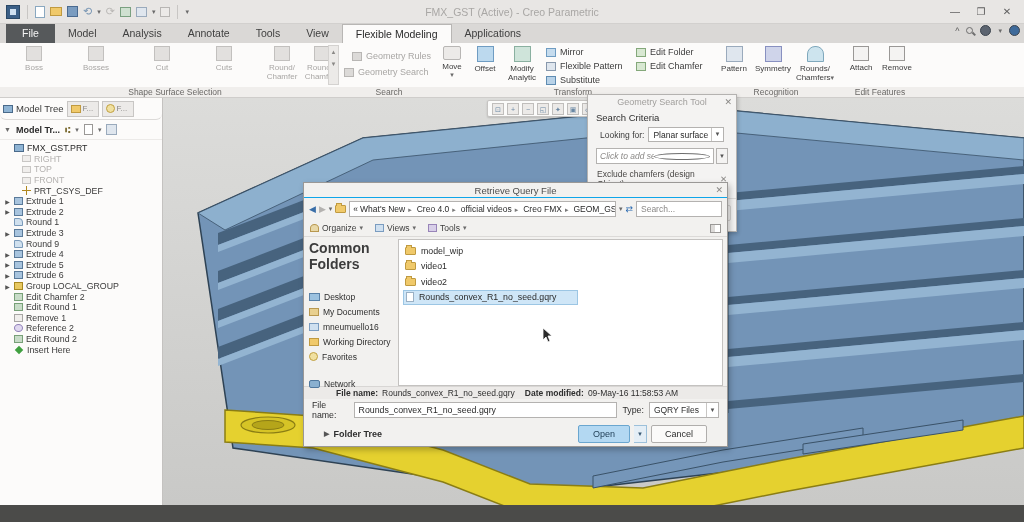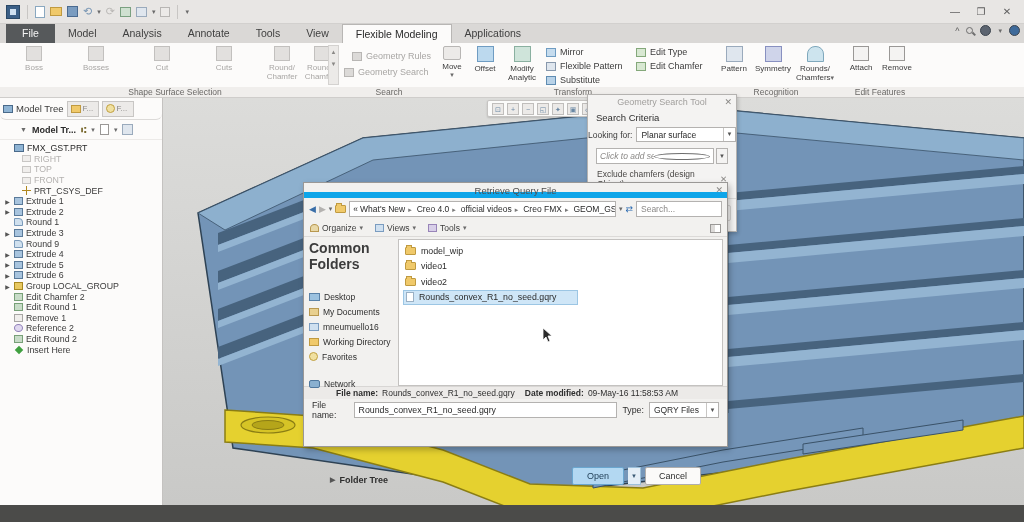--- a/index.html
+++ b/index.html
@@ -59,21 +59,21 @@
   .i-orb { width:11px; height:11px; border-radius:50%; background:#5c6470; border:1px solid #3c444e; display:inline-block; }
 
   
   #main { position:absolute; left:0; top:98px; width:1024px; height:407px; background:linear-gradient(#dcdcda,#c9c9c7); }
 
   
   #mtree { position:absolute; left:0; top:0; width:163px; height:407px; background:#fcfbfa; border-right:1px solid #c4c2c0; }
   #mtree-tabs { display:flex; align-items:center; height:22px; border-bottom:1px solid #dcdad8; padding-left:3px; gap:3px;border-radius:6px; }
   #mtree-tabs .mt-label { font-size:9.5px; color:#3a3a3a; display:flex; gap:3px; align-items:center; }
   .mt-tab { width:32px; height:16px; background:#eceae8; border:1px solid #c8c6c4; font-size:8px; color:#8a8886; display:flex; align-items:center; gap:2px; padding-left:3px; }
-  #mtree-bar { display:flex; align-items:center; height:20px; border-bottom:1px solid #eceae8; padding-left:20px; gap:5px; font-size:9.5px; color:#2a2a2a; }
+  #mtree-bar { display:flex; align-items:center; height:20px; border-bottom:1px solid #eceae8; padding-left:4px; gap:5px; font-size:9.5px; color:#2a2a2a; }
   #mtree-bar .bicon { font-size:9px; color:#7a6a30; }
   .t-rows { padding:3px 0 0 4px; }
   .trow { display:flex; align-items:center; height:10.6px; gap:3px; }
   .trow .arr { width:7px; font-size:6px; color:#555; text-align:center; }
   .trow .arr.none { visibility:hidden; }
   .trow .tl { font-size:8.8px; color:#3a3a3a; white-space:nowrap; }
   .trow.root .tl { color:#2a2a2a; }
   .trow.gray .tl { color:#b4b2b0; }
   .ti { display:inline-block; }
   .t-part { width:10px; height:8px; background:#8fb4d4; border:1px solid #4a6a8a; }
@@ -91,37 +91,37 @@
 
   
   #gtoolbar { position:absolute; left:487px; top:2px; height:17px; background:#fbfbfa; border:1px solid #c6c4c2; border-radius:2px; display:flex; align-items:center; padding:0 4px; gap:3px; box-shadow:0 1px 2px rgba(0,0,0,.15); }
   .gt { width:12px; height:12px; background:#eceae8; border:1px solid #c0bebc; font-size:7px; color:#6a88a4; text-align:center; line-height:11px; }
 
   
   #gsearch { position:absolute; left:587px; top:-4px; width:150px; height:138px; background:#f4f3f2; border:1px solid #b4b2b0; box-shadow:1px 2px 4px rgba(0,0,0,.2); font-size:9px; }
   #gsearch .dtitle { height:14px; text-align:center; font-size:9px; color:#a09e9c; line-height:14px; position:relative; }
   .dclose { position:absolute; right:4px; top:0; color:#8a8886; font-size:9px; cursor:default; }
   #gsearch .sect { font-size:9.5px; color:#2e2e2e; padding:3px 8px 4px; }
-  .gsrow { display:flex; align-items:center; gap:4px; padding:0 0; margin-bottom:6px; }
+  .gsrow { display:flex; align-items:center; gap:4px; padding:0 12px; margin-bottom:6px; }
   .gsrow label { font-size:8.5px; color:#3c3c3c; white-space:nowrap; }
   .selbox { flex:1; height:15px; background:#fff; border:1px solid #b4b2b0; display:flex; align-items:center; font-size:8.5px; color:#2a2a2a; padding-left:4px; }
   .selbox .dd { margin-left:auto; width:12px; height:13px; border-left:1px solid #c8c6c4; font-size:6px; color:#555; text-align:center; line-height:13px; }
   .crit { display:flex; align-items:center; padding:0 8px; margin-bottom:5px; gap:2px; }
   .crit .inp { flex:1; height:16px; background:#fff; border:1px solid #b4b2b0; display:flex; align-items:center; padding:0 3px; }
   .crit .inp span { font-size:8.5px; color:#8a8886; font-style:italic; flex:1; white-space:nowrap; overflow:hidden; }
   .chip { display:flex; align-items:center; padding:0 9px; font-size:8.5px; color:#4a4846; margin-bottom:9px; }
   .chip .x { margin-left:auto; color:#8a8886; }
   .gbtns { display:flex; align-items:center; gap:5px; padding:6px 7px 0; border-top:1px solid #dcdad8; }
   .btn { height:16px; border:1px solid #b0aeac; background:#fbfaf9; border-radius:2px; font-size:8.5px; color:#2e2e2e; display:flex; align-items:center; justify-content:center; padding:0 6px; cursor:default; }
   .btn.primary { background:#a2d2f0; border-color:#68a4d4; }
   .btn.disabled { color:#b6b4b2; border-color:#d4d2d0; background:#f1f0ef; }
 
   
   #fdialog { position:absolute; left:303px; top:84px; width:425px; height:265px; background:#f2f1ef; border:1px solid #9a9896; box-shadow:2px 3px 6px rgba(0,0,0,.25); }
-  #fdialog .dtitle { height:15px; text-align:center; font-size:9.5px; color:#4e4e4e; line-height:15px; position:relative; background:#f2f1ef; border-bottom:6px solid #0ea5e9; }
+  #fdialog .dtitle { height:15px; text-align:center; font-size:9.5px; color:#4e4e4e; line-height:15px; position:relative; background:#f2f1ef; border-bottom:1px solid #0ea5e9; }
   .navrow { display:flex; align-items:center; gap:3px; padding:3px 5px; height:22px; }
   .navarr { font-size:9px; color:#3a6ea8; }
   .navarr.dis { color:#b4b2b0; }
   .crumbbox { flex:1; height:16px; background:#fff; border:1px solid #b4b2b0; display:flex; align-items:center; font-size:8.5px; color:#2a2a2a; padding:0 3px; gap:2px; overflow:hidden; white-space:nowrap; }
   .crumb::after { content:"\25B8"; color:#7a7a7a; font-size:7px; margin:0 3px; }
   .refr { font-size:9px; color:#2a6ab0; }
   .searchbox { width:86px; height:16px; background:#fff; border:1px solid #b4b2b0; font-size:8.5px; color:#8a8886; display:flex; align-items:center; padding:0 4px; }
   .menurow { display:flex; align-items:center; height:17px; border-bottom:1px solid #dcdad8; padding:0 6px; gap:12px; font-size:8.5px; color:#3c3c3c; }
   .menuitem { display:flex; align-items:center; gap:3px; }
   .mi-ic { width:9px; height:8px; display:inline-block; }
@@ -147,21 +147,21 @@
   .fi-folder { width:11px; height:8px; background:#f0c96a; border:1px solid #c09a40; border-radius:1px; position:relative; display:inline-block; }
   .fi-folder::before { content:""; position:absolute; top:-3px; left:0; width:4px; height:2px; background:#f0c96a; border:1px solid #c09a40; border-bottom:none; }
   .fi-file { width:8px; height:10px; background:#fff; border:1px solid #9ab0c4; display:inline-block; }
   #cursor { position:absolute; left:143px; top:88px; }
   .statusrow { height:13px; background:#eceae8; border-top:1px solid #d8d6d4; font-size:8.5px; color:#2e2e2e; display:flex; align-items:center; padding-left:32px; gap:4px; white-space:nowrap; }
   .statusrow b { font-weight:bold; }
   .fnamerow { height:22px; display:flex; align-items:center; padding:0 8px; gap:5px; font-size:8.8px; color:#2e2e2e; }
   .fnamerow input { width:295px; height:16px; border:1px solid #b4b2b0; font-size:8.8px; color:#2a2a2a; padding:0 4px; font-family:"Liberation Sans", sans-serif; background:#fff; }
   .typebox { width:78px; height:16px; background:#fff; border:1px solid #b4b2b0; display:flex; align-items:center; font-size:8.5px; padding-left:4px; }
   .typebox .dd { margin-left:auto; width:12px; height:14px; border-left:1px solid #c8c6c4; font-size:6px; text-align:center; line-height:14px; color:#555; }
-  .botrow { height:26px; display:flex; align-items:flex-end; padding:0 26px; gap:4px;margin-top:38px; }
+  .botrow { height:26px; display:flex; align-items:center; padding:0 20px; gap:4px; }
   .ftree { font-size:9px; color:#2e2e2e; display:flex; gap:4px; align-items:center; font-weight:bold; }
   .ftree .arr { font-size:7px; color:#555; }
   .botrow .spacer { flex:1; }
   .btn-open { width:52px; height:18px; background:#b3d8f2; border:1px solid #6aa6cf; border-radius:2px; font-size:9px; color:#1e3c54; display:flex; align-items:center; justify-content:center; }
   .btn-opendd { width:13px; height:18px; background:#e4eef6; border:1px solid #9cc0da; border-left:none; font-size:6px; text-align:center; line-height:17px; color:#3a5a74; }
   .btn-cancel { width:56px; height:18px; background:#fbfaf9; border:1px solid #b0aeac; border-radius:2px; font-size:9px; color:#2e2e2e; display:flex; align-items:center; justify-content:center; }
 
   
   #botbar { position:absolute; left:0; top:505px; width:1024px; height:17px; background:#4b4b49; }
 </style>
@@ -182,20 +182,21 @@
       <span class="tinyglyph">⟲</span>
         <span class="caret">▾</span>
       <span class="tinyglyph" style="color:#b8b6b4">⟳</span>
       <span class="ci" style="width:11px;height:10px;background:#cfe0d0;border:1px solid #7aa080;"></span>
       <span class="ci" style="width:11px;height:10px;background:#dfe6ee;border:1px solid #9aaabc;"></span>
         <span class="caret">▾</span>
       <span class="ci" style="width:10px;height:10px;background:#eceae8;border:1px solid #b8b6b4;"></span>
       <span class="sep"></span>
       <span class="caret">▾</span>
     </div>
+    <span id="title-text">FMX_GST (Active) - Creo Parametric</span>
     <div class="winctl">
       <span class="ci">—</span>
       <span class="ci">❐</span>
       <span class="ci">✕</span>
     </div>
   </div>
 
   <div id="tabrow">
     <div class="rtab file">File</div>
     <div class="rtab">Model</div>
@@ -246,21 +247,21 @@
     <div class="smallbtn en" style="left:546px; top:18px;">
         <span class="mini m-fpat"></span>
         <span>Flexible Pattern</span>
       </div>
     <div class="smallbtn en" style="left:546px; top:32px;">
         <span class="mini m-sub"></span>
         <span>Substitute</span>
       </div>
     <div class="smallbtn en" style="left:636px; top:4px;">
         <span class="mini m-edit"></span>
-        <span>Edit Type</span>
+        <span>Edit Folder</span>
       </div>
     <div class="smallbtn en" style="left:636px; top:18px;">
         <span class="mini m-edit"></span>
         <span>Edit Chamfer</span>
       </div>
     <div class="gsep" style="left:712px;"></div>
 
     <div class="bigbtn en" style="left:716px; width:36px;"><div class="ic ic-pat"></div><span>Pattern</span></div>
     <div class="bigbtn en" style="left:752px; width:42px;"><div class="ic ic-sym"></div><span>Symmetry</span></div>
     <div class="bigbtn en" style="left:794px; width:42px;"><div class="ic ic-arch"></div><span>Rounds/ Chamfers</span><span class="caret">▾</span></div>

